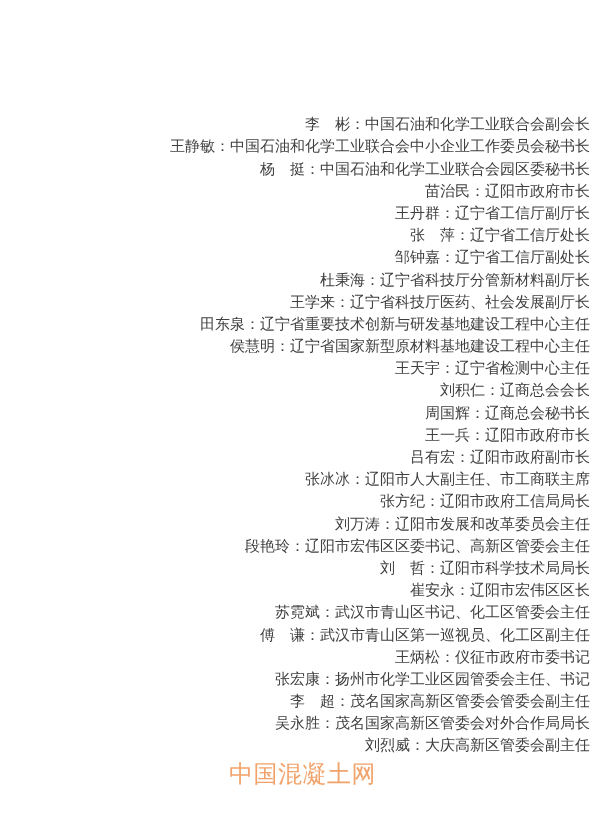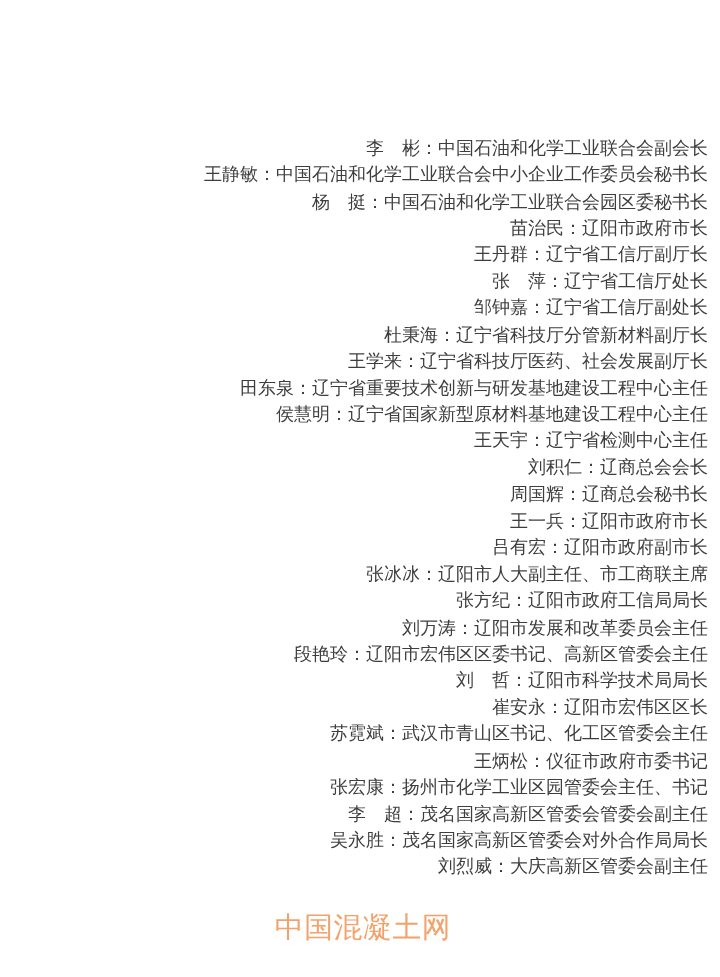--- a/index.html
+++ b/index.html
@@ -115,20 +115,23 @@
       <div class="guest-row">
     <span class="guest-name">刘　哲</span><span class="guest-sep">：</span><span class="guest-title">辽阳市科学技术局局长</span>
   </div>
       <div class="guest-row">
     <span class="guest-name">崔安永</span><span class="guest-sep">：</span><span class="guest-title">辽阳市宏伟区区长</span>
   </div>
       <div class="guest-row">
     <span class="guest-name">苏霓斌</span><span class="guest-sep">：</span><span class="guest-title">武汉市青山区书记、化工区管委会主任</span>
   </div>
       <div class="guest-row">
+    <span class="guest-name">傅　谦</span><span class="guest-sep">：</span><span class="guest-title">武汉市青山区第一巡视员、化工区副主任</span>
+  </div>
+      <div class="guest-row">
     <span class="guest-name">王炳松</span><span class="guest-sep">：</span><span class="guest-title">仪征市政府市委书记</span>
   </div>
       <div class="guest-row">
     <span class="guest-name">张宏康</span><span class="guest-sep">：</span><span class="guest-title">扬州市化学工业区园管委会主任、书记</span>
   </div>
       <div class="guest-row">
     <span class="guest-name">李　超</span><span class="guest-sep">：</span><span class="guest-title">茂名国家高新区管委会管委会副主任</span>
   </div>
       <div class="guest-row">
     <span class="guest-name">吴永胜</span><span class="guest-sep">：</span><span class="guest-title">茂名国家高新区管委会对外合作局局长</span>

